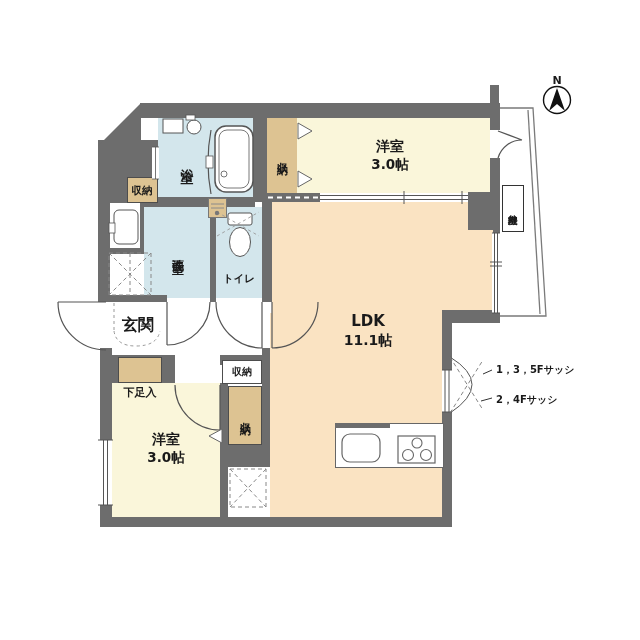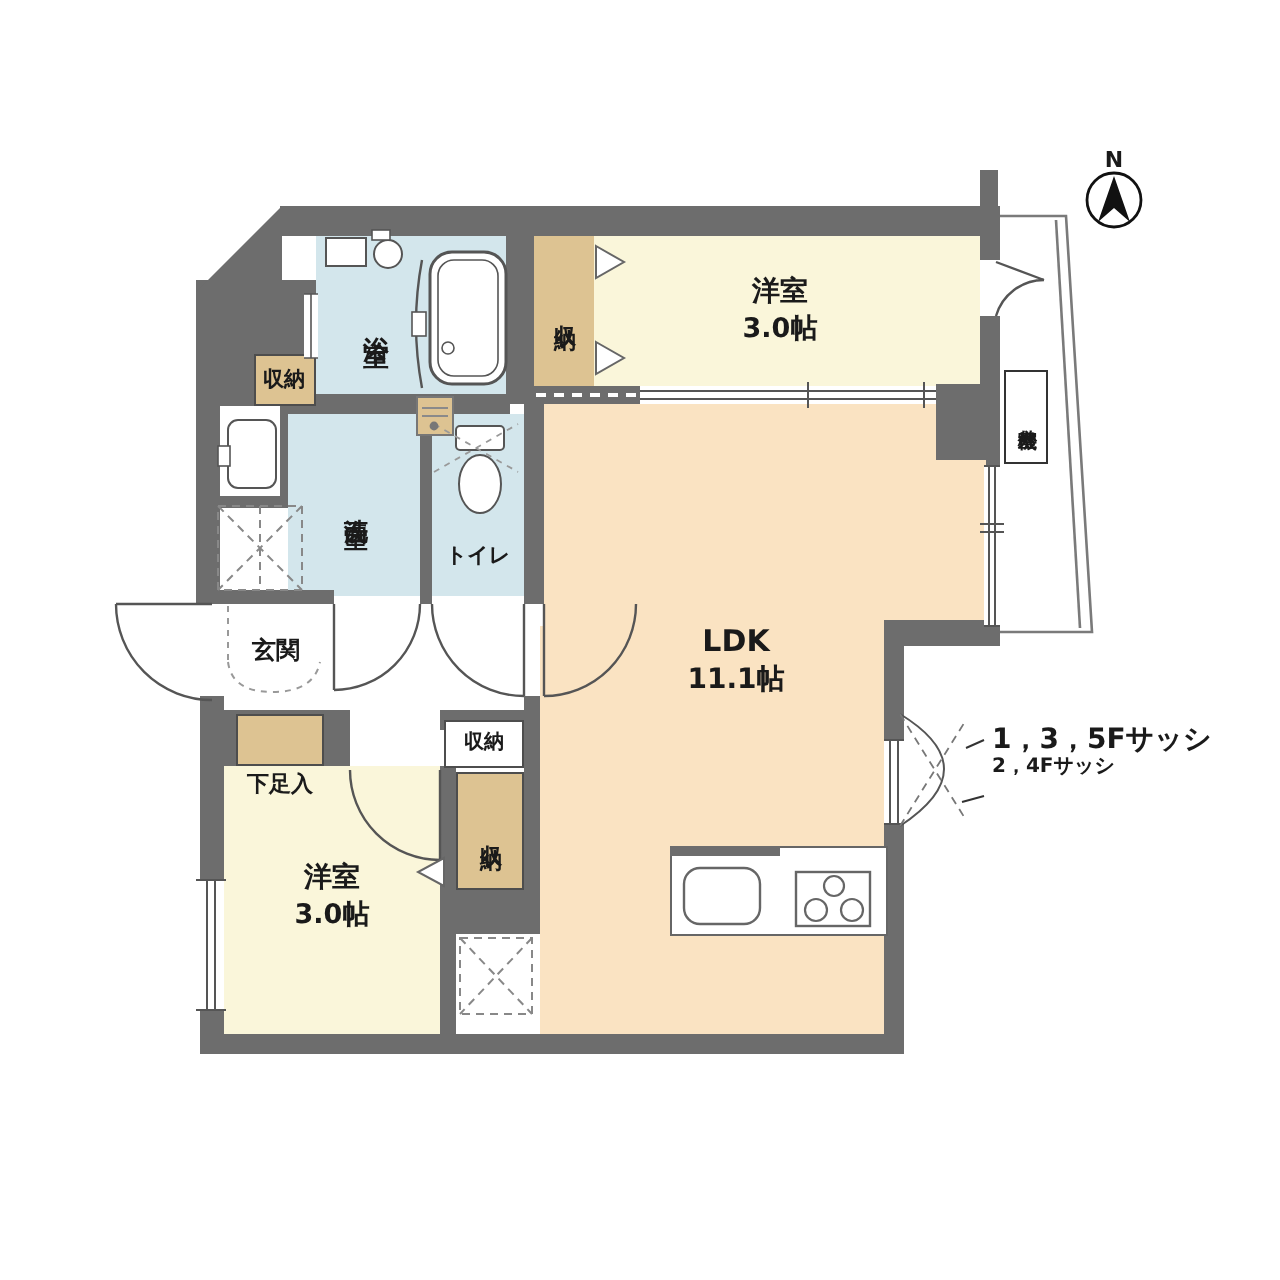--- a/index.html
+++ b/index.html
@@ -172,35 +172,35 @@
       <circle cx="557" cy="100" r="13.5" fill="#fff" stroke="#111" stroke-width="1.4"></circle>
       <polygon points="557,88 565,111 557,104 549,111" fill="#111"></polygon>
     </g>
   </svg>
 
   <div class="lbl z5" style="left:557px;top:80px;font-size:11px;font-weight:700">N</div>
 
   <div class="lbl vert z5" style="left:187px;top:160px;font-size:13px">浴室</div>
   <div class="lbl vert z5" style="left:178px;top:252px;font-size:12px">洗面室</div>
   <div class="lbl z5" style="left:239px;top:278px;font-size:10.5px">トイレ</div>
-  <div class="lbl z5" style="left:138px;top:325px;font-size:12px">玄関</div>
+  <div class="lbl z5" style="left:138px;top:325px;font-size:16px">玄関</div>
 
   <div class="lbl vert z5" style="left:282px;top:155px;font-size:11px">収納</div>
   <div class="lbl z5" style="left:142px;top:190px;font-size:10.5px">収納</div>
   <div class="lbl z5" style="left:242px;top:372px;font-size:10px">収納</div>
   <div class="lbl vert z5" style="left:245px;top:415px;font-size:11px">収納</div>
   <div class="lbl z5" style="left:140px;top:392px;font-size:11px">下足入</div>
 
   <div class="lbl z5" style="left:390px;top:146px;font-size:14px">洋室</div>
   <div class="lbl z5" style="left:390px;top:165px;font-size:13.5px">3.0帖</div>
 
   <div class="lbl z5" style="left:166px;top:439px;font-size:14px">洋室</div>
   <div class="lbl z5" style="left:166px;top:458px;font-size:13.5px">3.0帖</div>
 
   <div class="lbl z5" style="left:368px;top:321px;font-size:15px">LDK</div>
   <div class="lbl z5" style="left:368px;top:340px;font-size:14px">11.1帖</div>
 
   <div class="lbl vert z5" style="left:513px;top:208px;font-size:9.5px;letter-spacing:1px">室外機</div>
 
-  <div class="lbl z5" style="left:496px;top:370px;transform:translate(0,-50%);font-size:14px">1，3，5Fサッシ</div>
-  <div class="lbl z5" style="left:496px;top:384px;transform:translate(0,-50%);font-size:10px">2，4Fサッシ</div>
+  <div class="lbl z5" style="left:496px;top:370px;transform:translate(0,-50%);font-size:10px">1，3，5Fサッシ</div>
+  <div class="lbl z5" style="left:496px;top:400px;transform:translate(0,-50%);font-size:10px">2，4Fサッシ</div>
 
 </div>
 
 </body></html>

